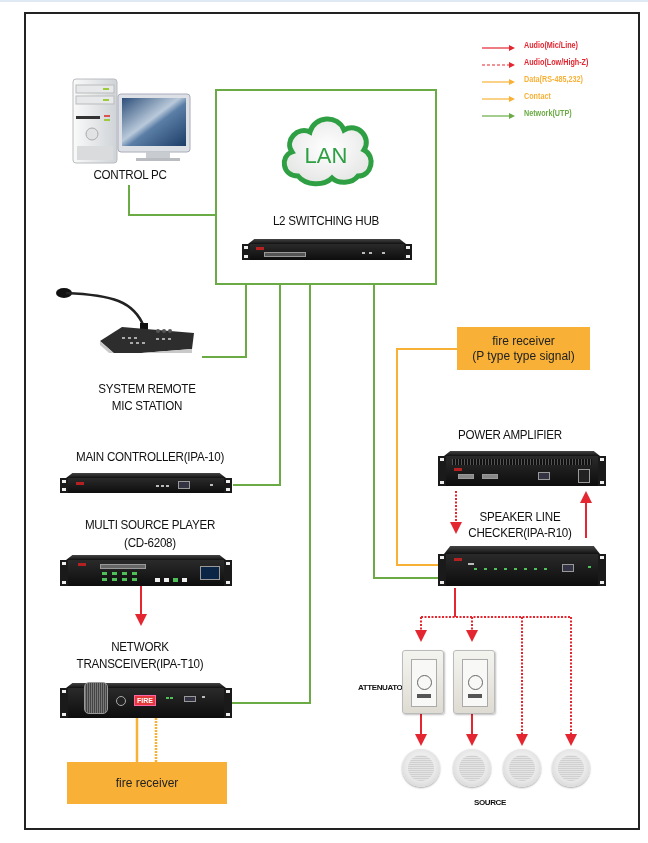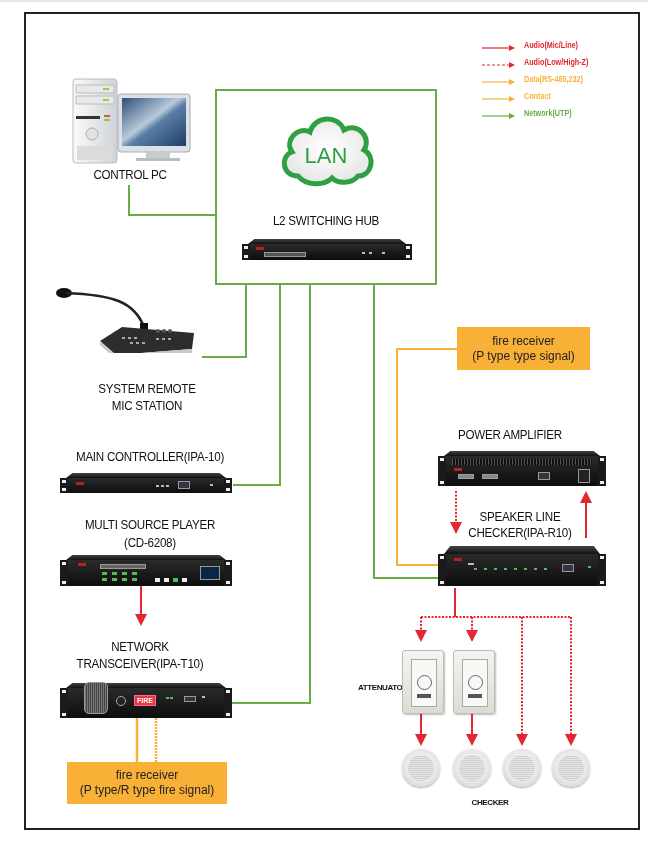--- a/index.html
+++ b/index.html
@@ -237,21 +237,20 @@
   <div style="position:absolute;left:56px;top:8px;width:8px;height:8px;border-radius:50%;border:1px solid #aaa;background:#222"></div>
   <div style="position:absolute;left:74px;top:7px;width:20px;height:9px;background:#e5393a;border:1px solid #f6a;color:#fff;font-size:7px;font-weight:bold;line-height:9px;text-align:center;font-family:'Liberation Sans',sans-serif">FIRE</div>
   <div class="dot" style="left:106px;top:9px;background:#4fbf58"></div>
     <div class="dot" style="left:110px;top:9px;background:#4fbf58"></div>
   <div class="disp" style="left:124px;top:8px;width:10px;height:4px"></div>
   <div class="dot" style="left:142px;top:8px"></div>
 </div>
 
 <div class="orange-box" style="left:67px;top:762px;width:160px;height:42px">
   <span>fire receiver</span>
-  <span>(P type/R type fire signal)</span>
 </div>
 
 <div class="orange-box" style="left:457px;top:327px;width:133px;height:43px">
   <span>fire receiver</span>
   <span>(P type type signal)</span>
 </div>
 
 <div class="label big" style="left:430px;top:427px;width:160px">POWER  AMPLIFIER</div>
 <div class="rack" style="left:438px;top:456px;width:168px;height:30px">
   <div class="top"></div>
@@ -296,13 +295,13 @@
     <div class="inner">
       <div class="knob"></div>
       <div class="brand"></div>
     </div>
   </div>
 
 <div class="speaker" style="left:402px;top:749px"></div>
 <div class="speaker" style="left:453px;top:749px"></div>
 <div class="speaker" style="left:503px;top:749px"></div>
 <div class="speaker" style="left:552px;top:749px"></div>
-<div class="label small" style="left:460px;top:795px;width:60px">CHECKER</div>
+<div class="label small" style="left:460px;top:795px;width:60px">SOURCE</div>
 
 </body></html>

